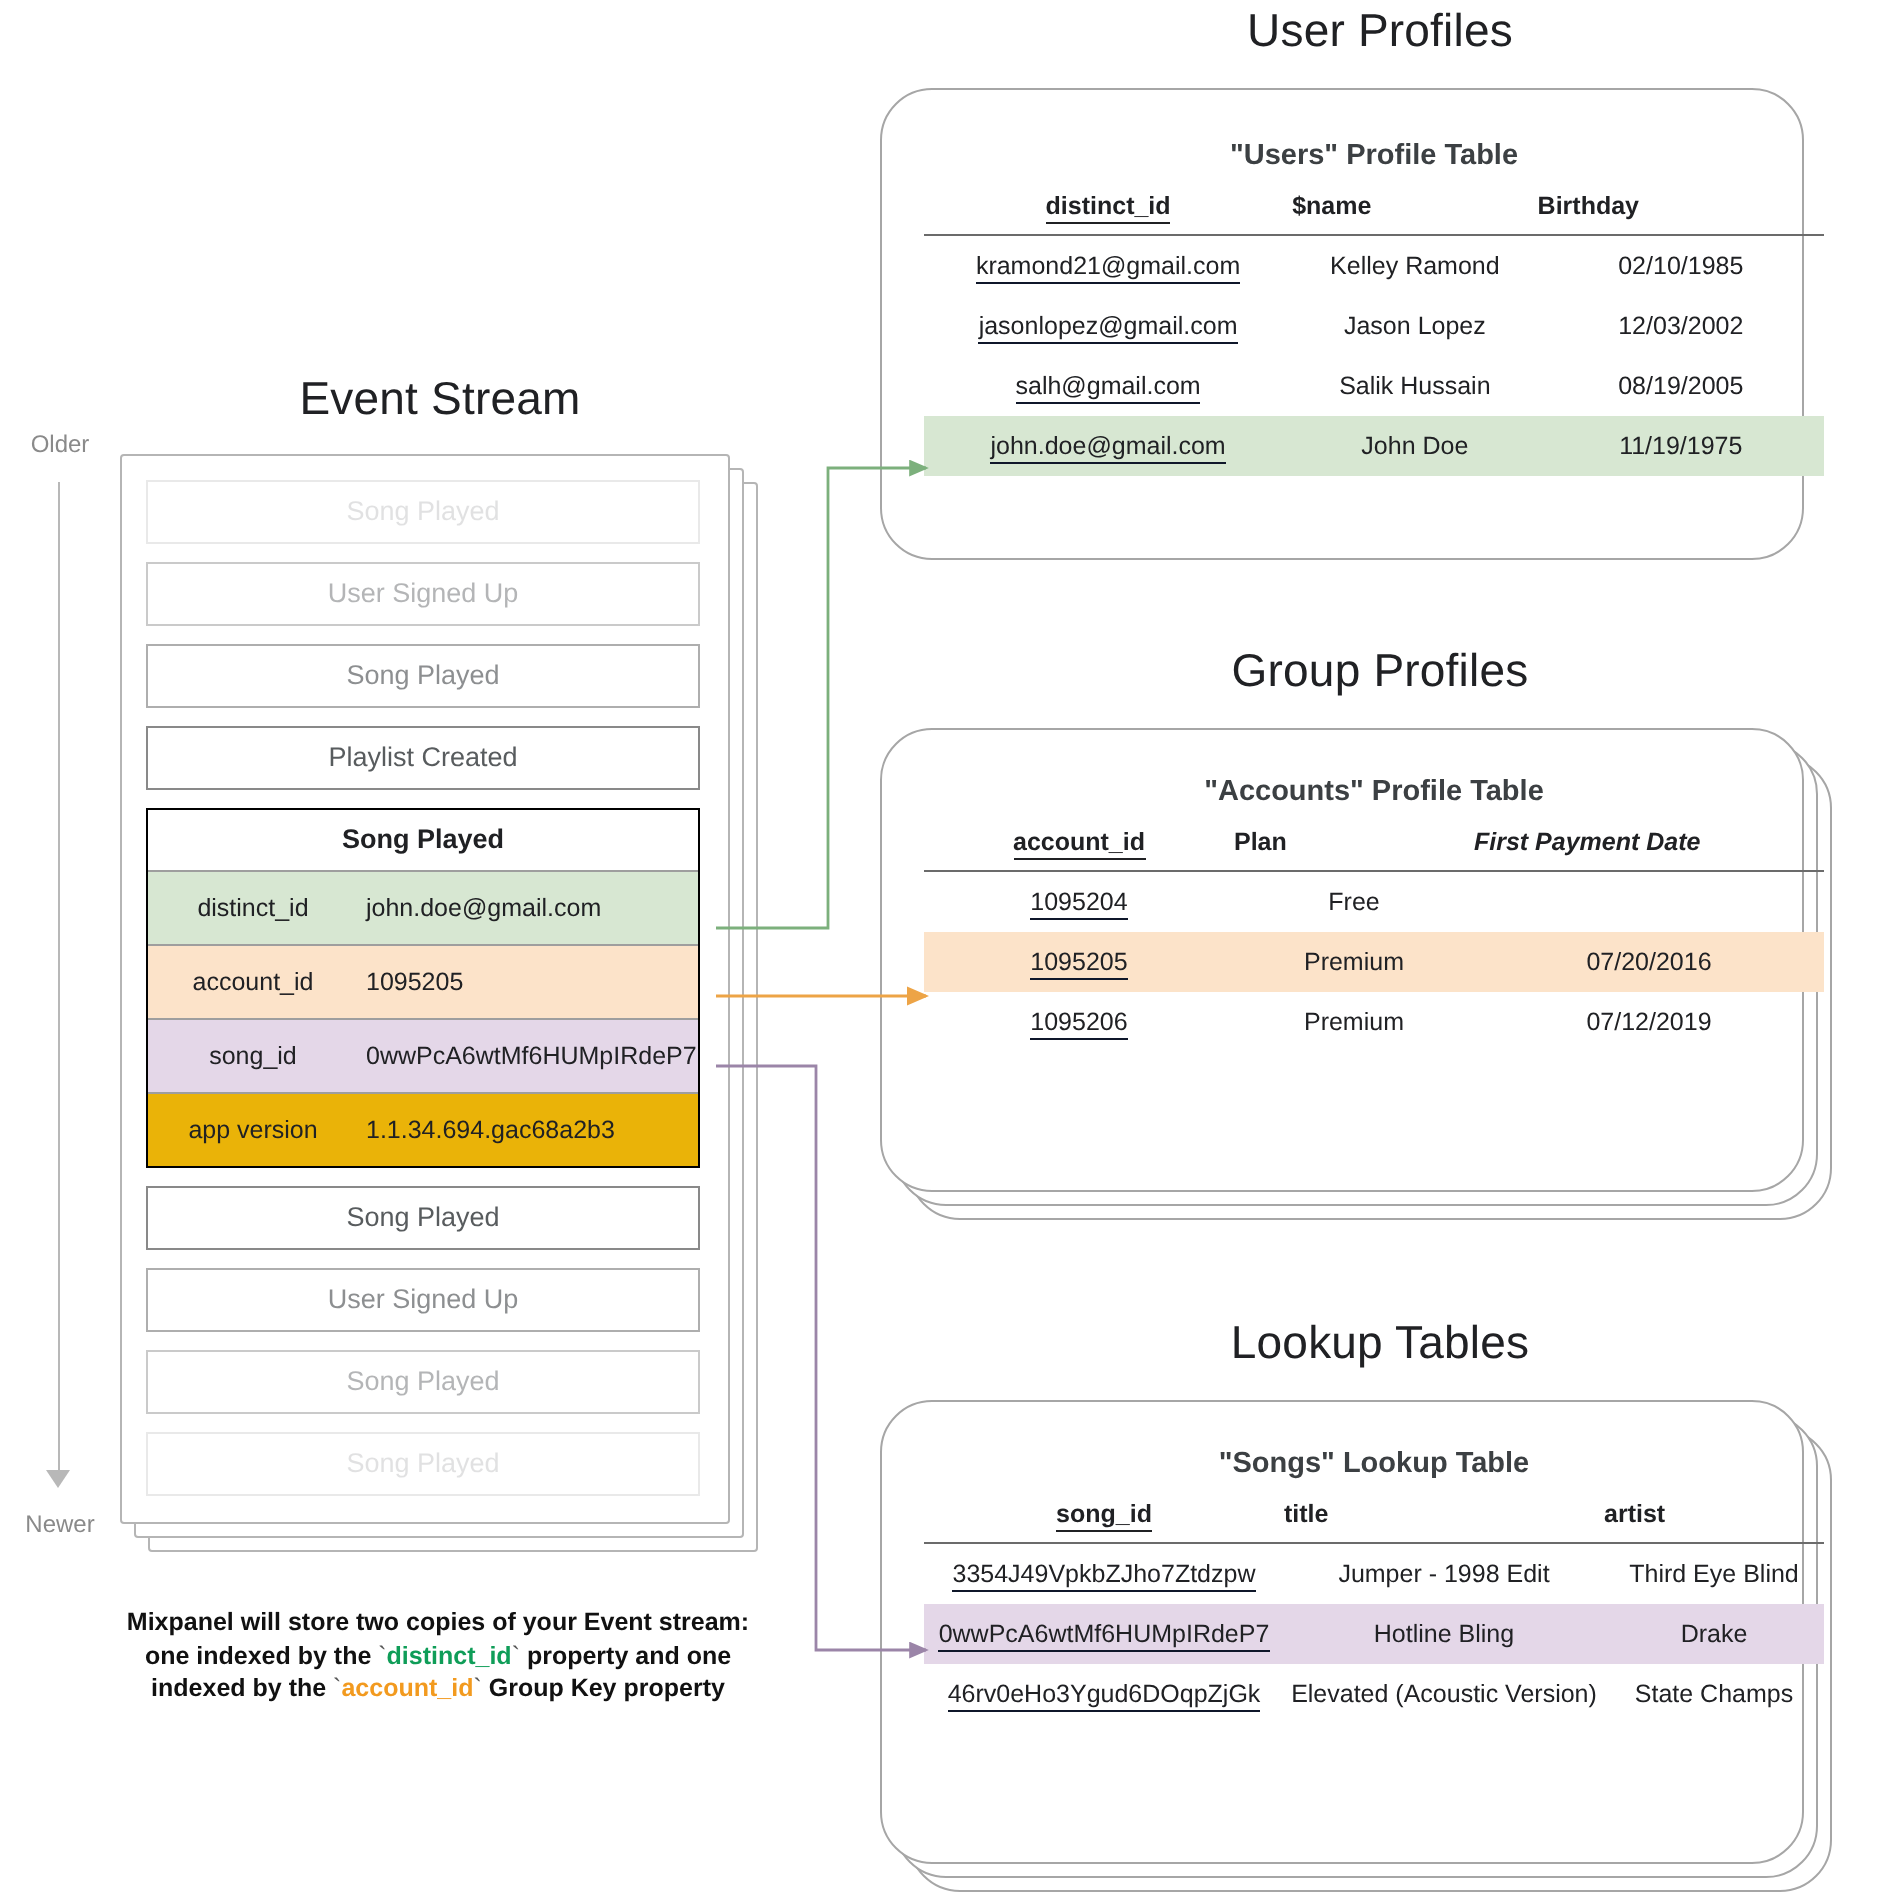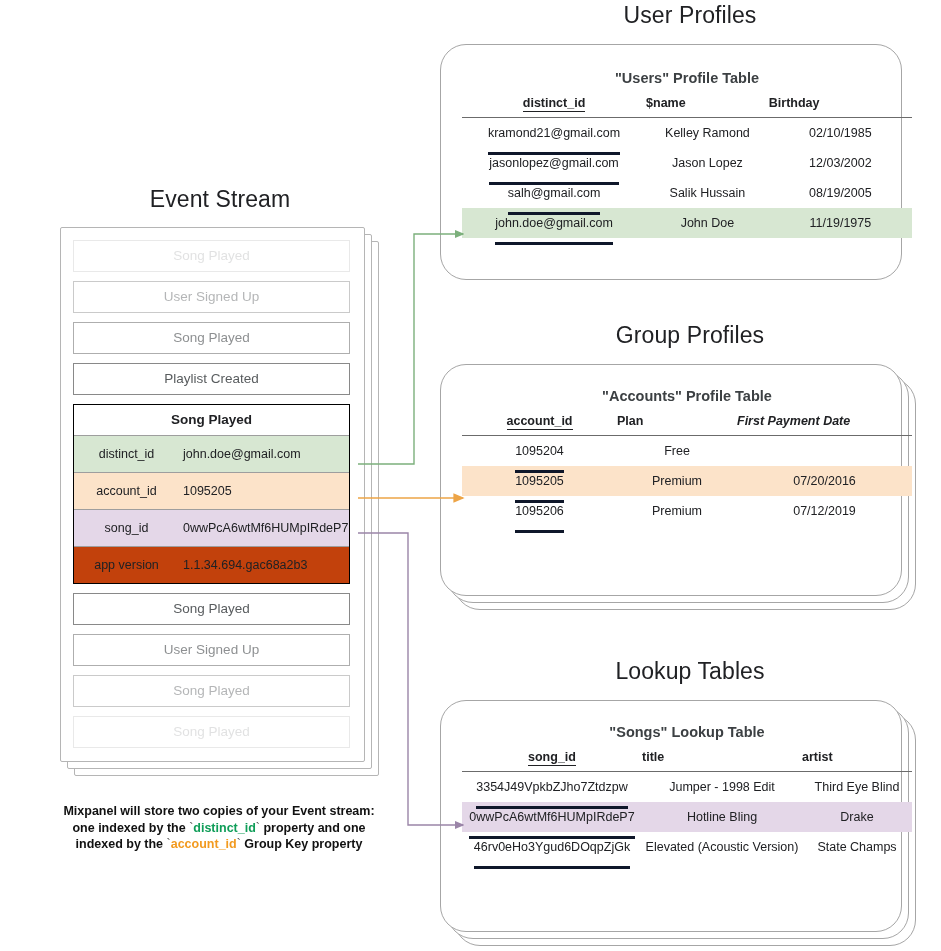--- a/index.html
+++ b/index.html
@@ -73,21 +73,21 @@
   }
   .ec-row{
     display:flex;align-items:center;height:36px;
     border-top:1px solid #9e9e9e;font-size:12.5px;color:#202124;
   }
   .ec-key{width:105px;text-align:center;}
   .ec-val{flex:1;text-align:left;padding-left:4px;}
   .ec-green{background:#d7e7d2;}
   .ec-orange{background:#fce3c9;}
   .ec-purple{background:#e4d7e8;}
-  .ec-plain{background:#c2410c;}
+  .ec-plain{background:#eab308;}
 
   
   #stream-caption{
     left:38px;top:803px;width:362px;text-align:center;
     font-size:12.5px;line-height:16.5px;color:#111;font-weight:600;
   }
   .code-green{color:#0f9d58;}
   .code-orange{color:#f29a1f;}
   .tick{color:#555;font-weight:400;}
 
@@ -111,38 +111,44 @@
     font-size:12.5px;font-weight:bold;color:#202124;
     padding:0 0 7px 0;text-align:center;white-space:nowrap;
   }
   table.data th span{border-bottom:1.6px solid #202124;padding-bottom:1px;}
   table.data th.plain span{border-bottom:none;margin-top:12px;}
   table.data thead tr{border-bottom:1.4px solid #6b6b6b;}
   table.data td{
     height:30px;padding:0;white-space:nowrap;vertical-align:middle;
   }
   td.key{text-align:center;}
-  td.key span{border-bottom:3px solid #0f172a;padding-bottom:12px;}
+  td.key span{border-bottom:1px solid #0f172a;padding-bottom:1px;}
   td.val{text-align:center;padding-left:2px;}
   tr.hl-green td{background:#d7e7d2;}
   tr.hl-orange td{background:#fce3c9;}
   tr.hl-purple td{background:#e4d7e8;}
   tr.hl-green, tr.hl-orange, tr.hl-purple{}
 
   
   .hl-band{position:absolute;z-index:1;}
 
   
   #connectors{position:absolute;left:0;top:0;width:941px;height:951px;z-index:6;pointer-events:none;}
 </style>
 </head>
 <body>
 
 <div class="canvas">
 
+  <div class="abs" id="timeline-axis">
+    <div class="axis-label">Older</div>
+    <div class="axis-line"></div>
+    <div class="axis-arrow"></div>
+    <div class="axis-label" style="position:absolute;top:540px;">Newer</div>
+  </div>
 
   <div class="abs section-title" style="left:60px;top:186px;width:320px;">Event Stream</div>
 
   <div class="abs" id="event-stream-stack">
     <div class="stack-layer es-l3"></div>
     <div class="stack-layer es-l2"></div>
     <div class="stack-layer es-l1"></div>
 
     <div class="event-list">
 

